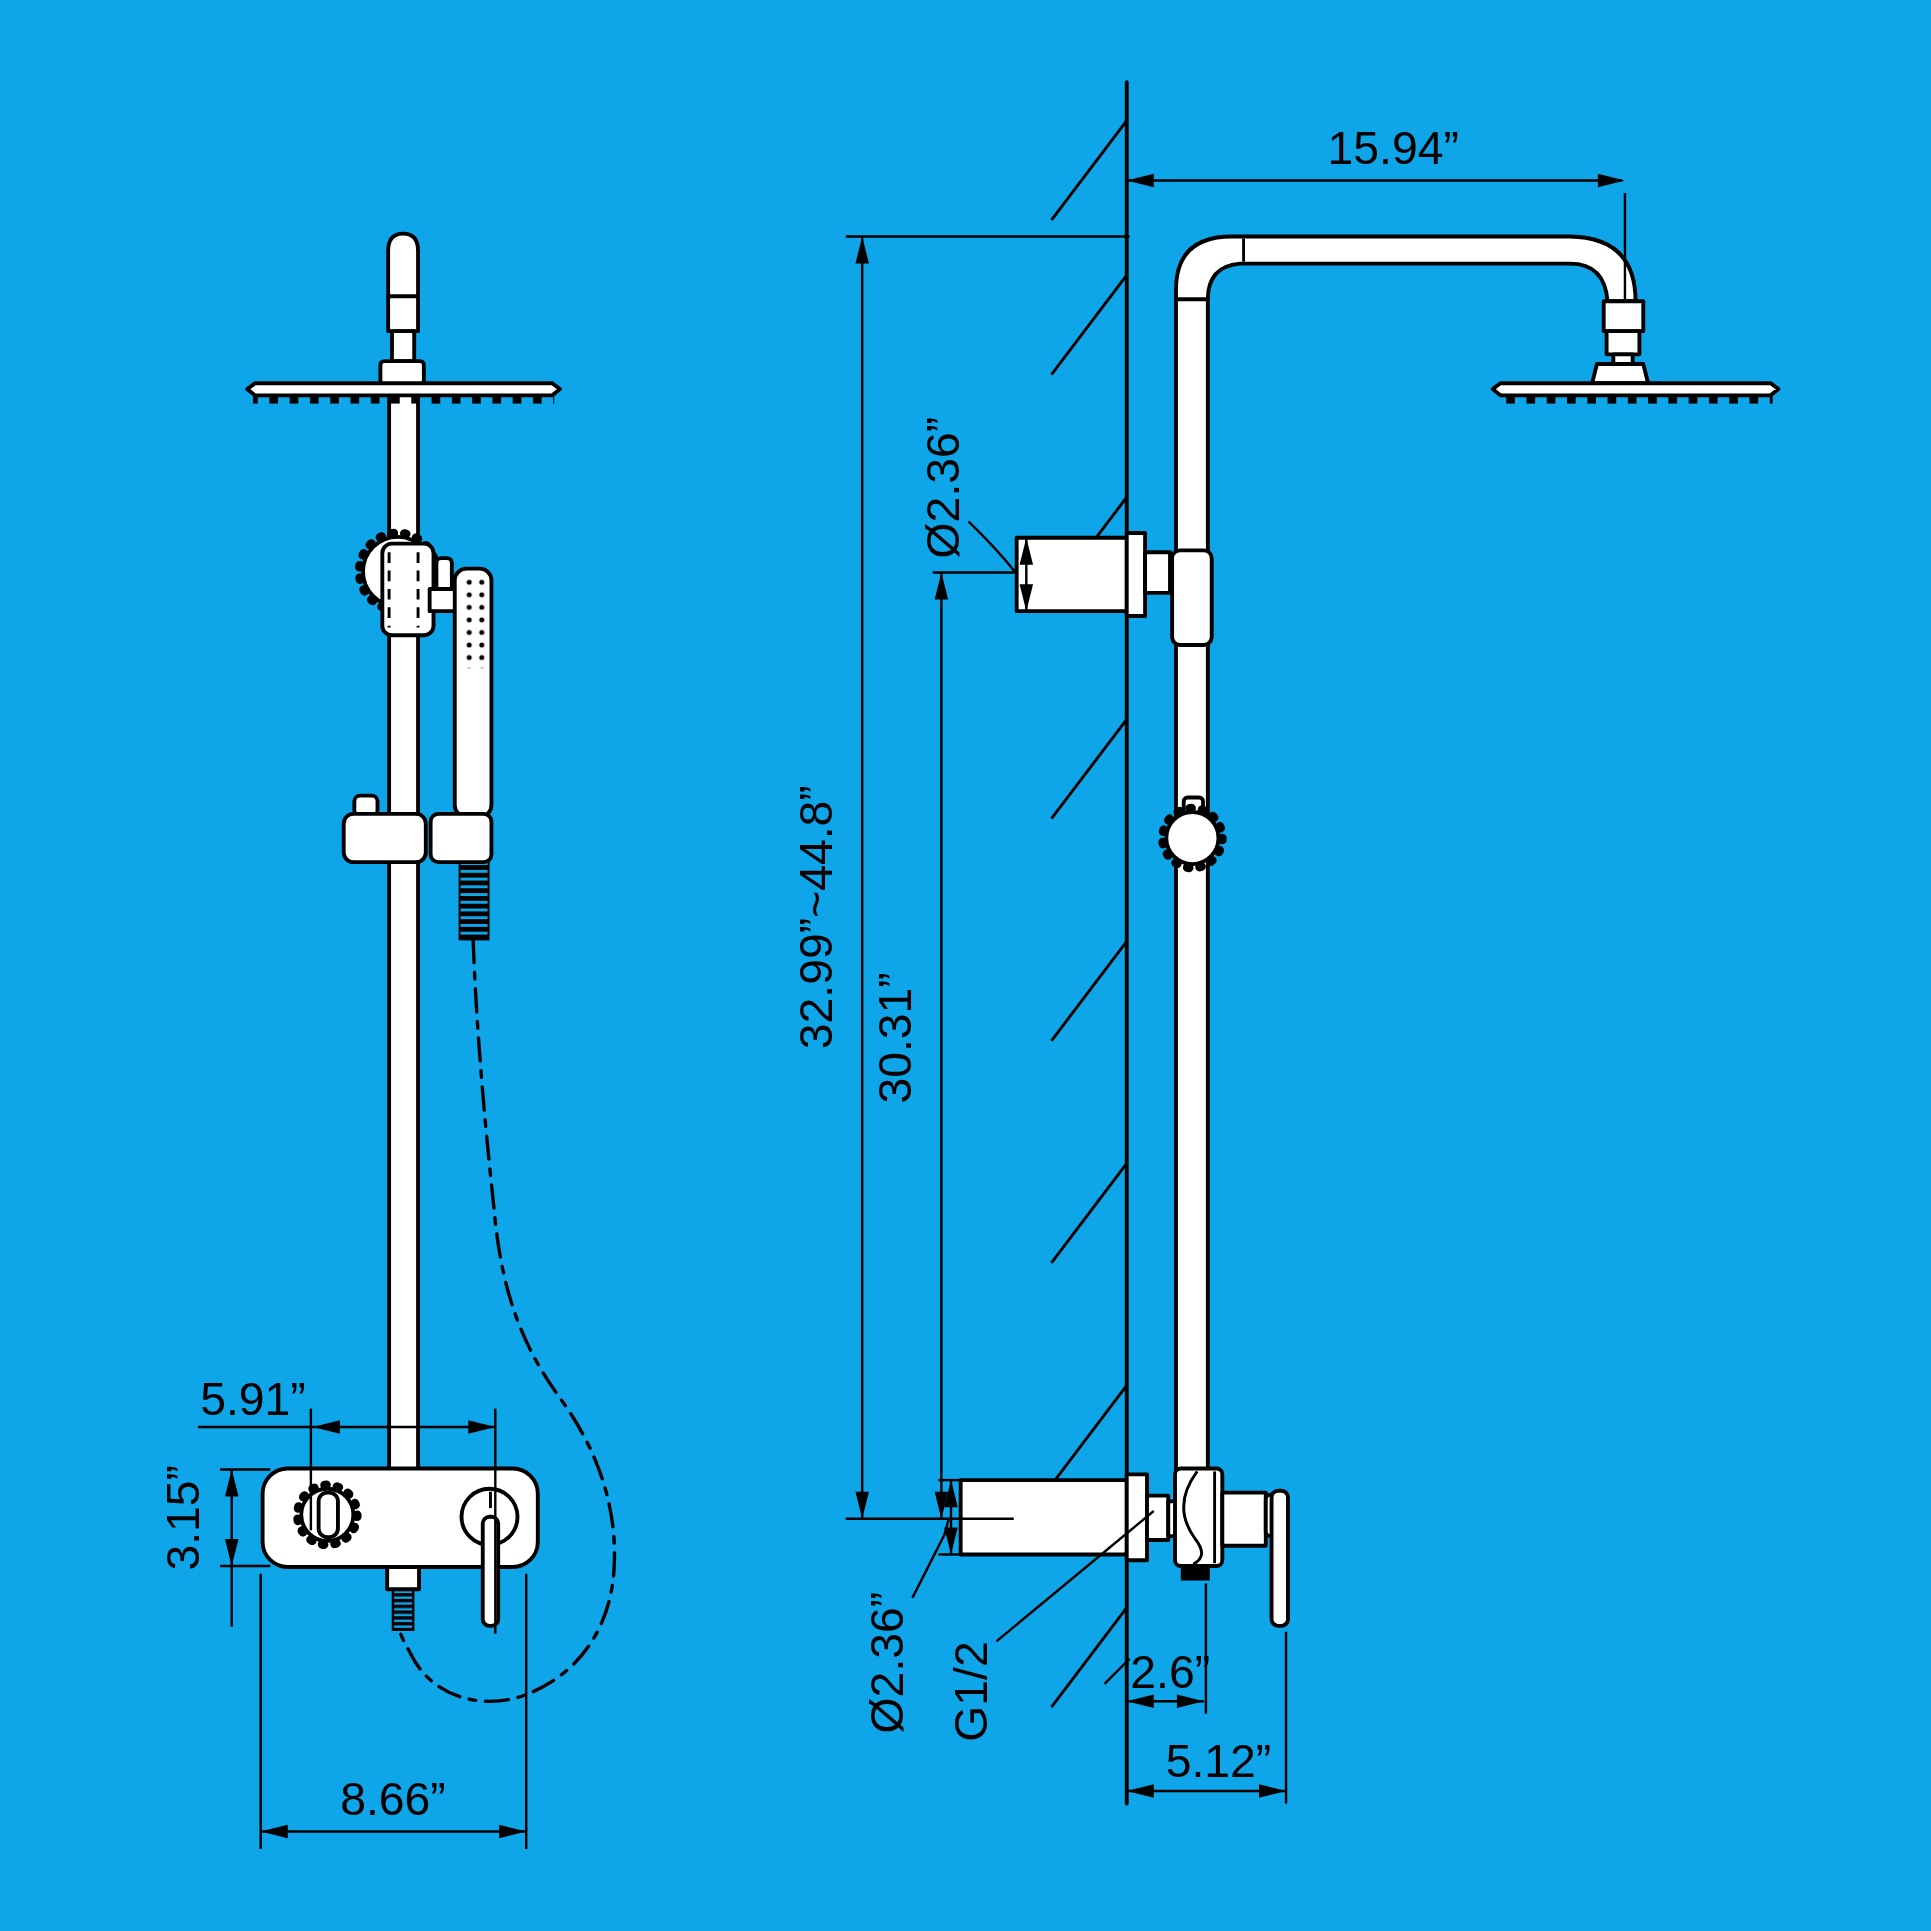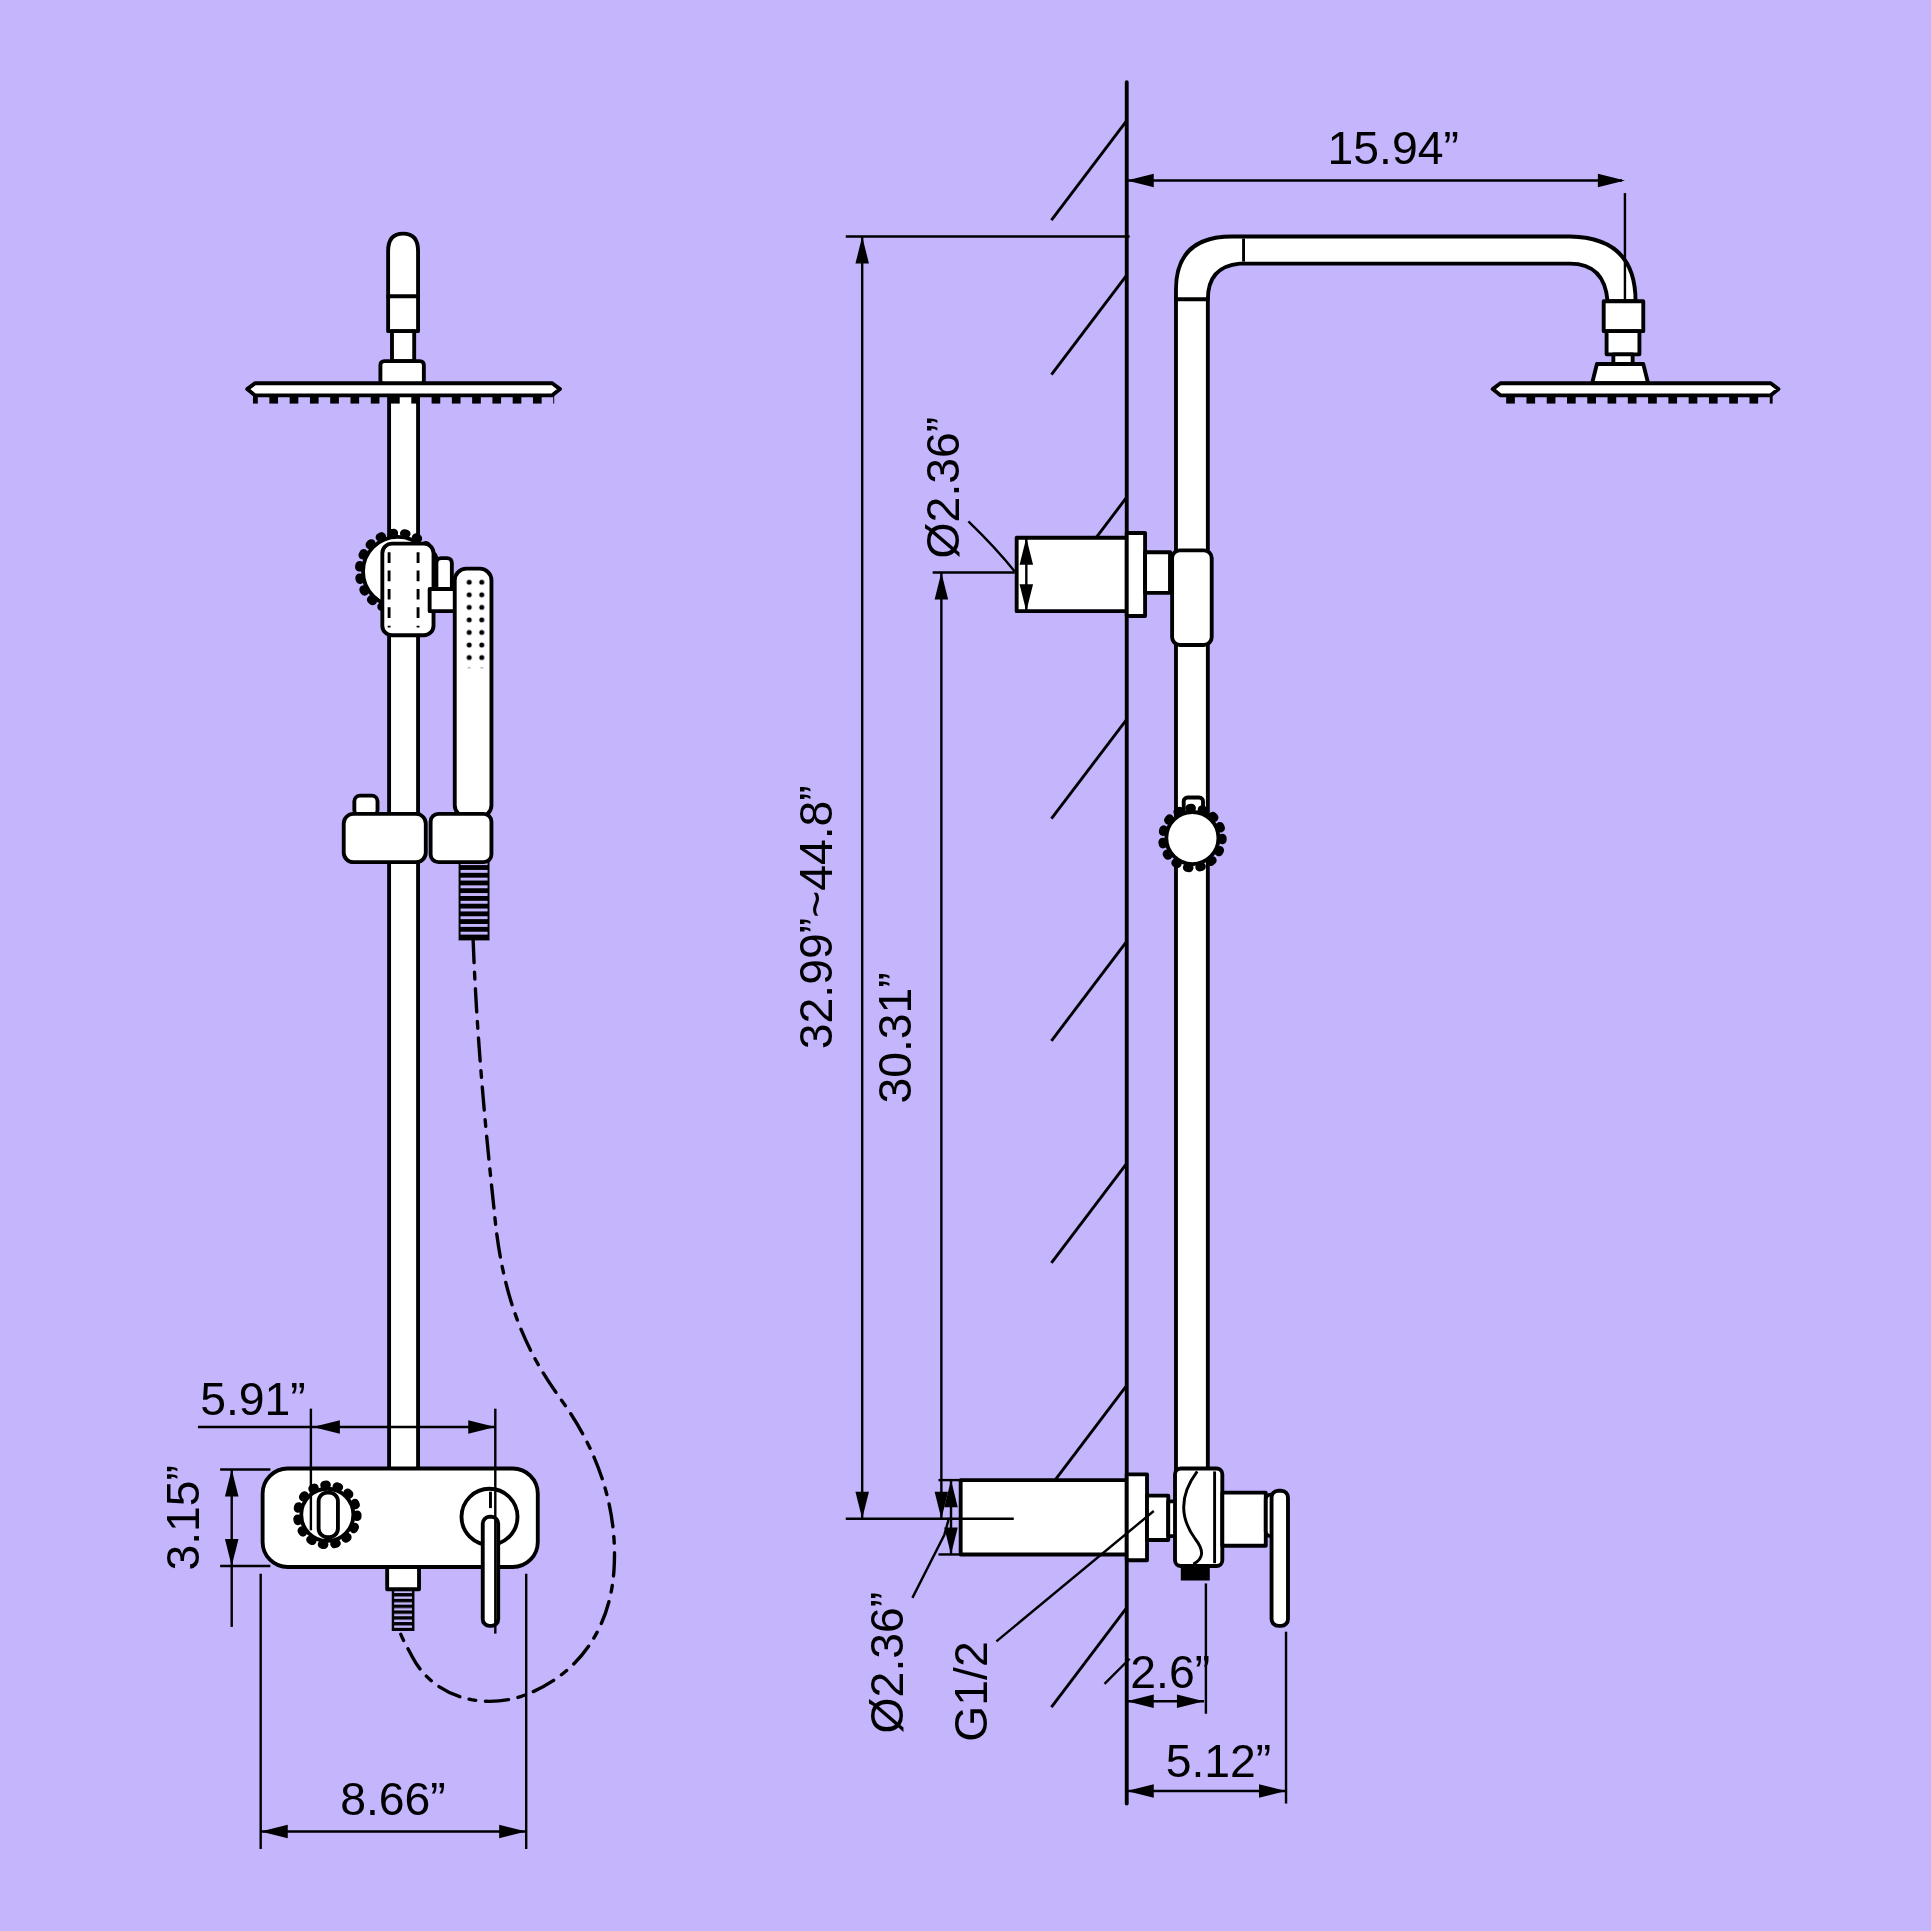--- a/index.html
+++ b/index.html
@@ -1,16 +1,16 @@
 <!DOCTYPE html>
 <html><head>
 <meta charset="utf-8">
 <style>
   html,body{margin:0;padding:0;background:#ffffff;}
-  .stage{width:1931px;height:1931px;position:relative;background:#c4b5fd;}
+  .stage{width:1931px;height:1931px;position:relative;background:#0ea5e9;}
   svg{display:block;}
   .ol{fill:#fff;stroke:#000;stroke-width:4;stroke-linejoin:round;}
   .ln{fill:none;stroke:#000;stroke-width:4;stroke-linejoin:round;stroke-linecap:round;}
   .ln3{fill:none;stroke:#000;stroke-width:3;}
   .thin{fill:none;stroke:#000;stroke-width:2.5;}
   .dim{fill:none;stroke:#000;stroke-width:2.5;}
   .arr{fill:#000;stroke:none;}
   .knurl{fill:none;stroke:#000;stroke-width:9;stroke-dasharray:2 11;stroke-linecap:round;}
   .hidden-edge{fill:none;stroke:#000;stroke-width:3;stroke-dasharray:11 8;}
   .hose{fill:none;stroke:#000;stroke-width:3.5;stroke-dasharray:24 10 7 10;stroke-linecap:round;}

